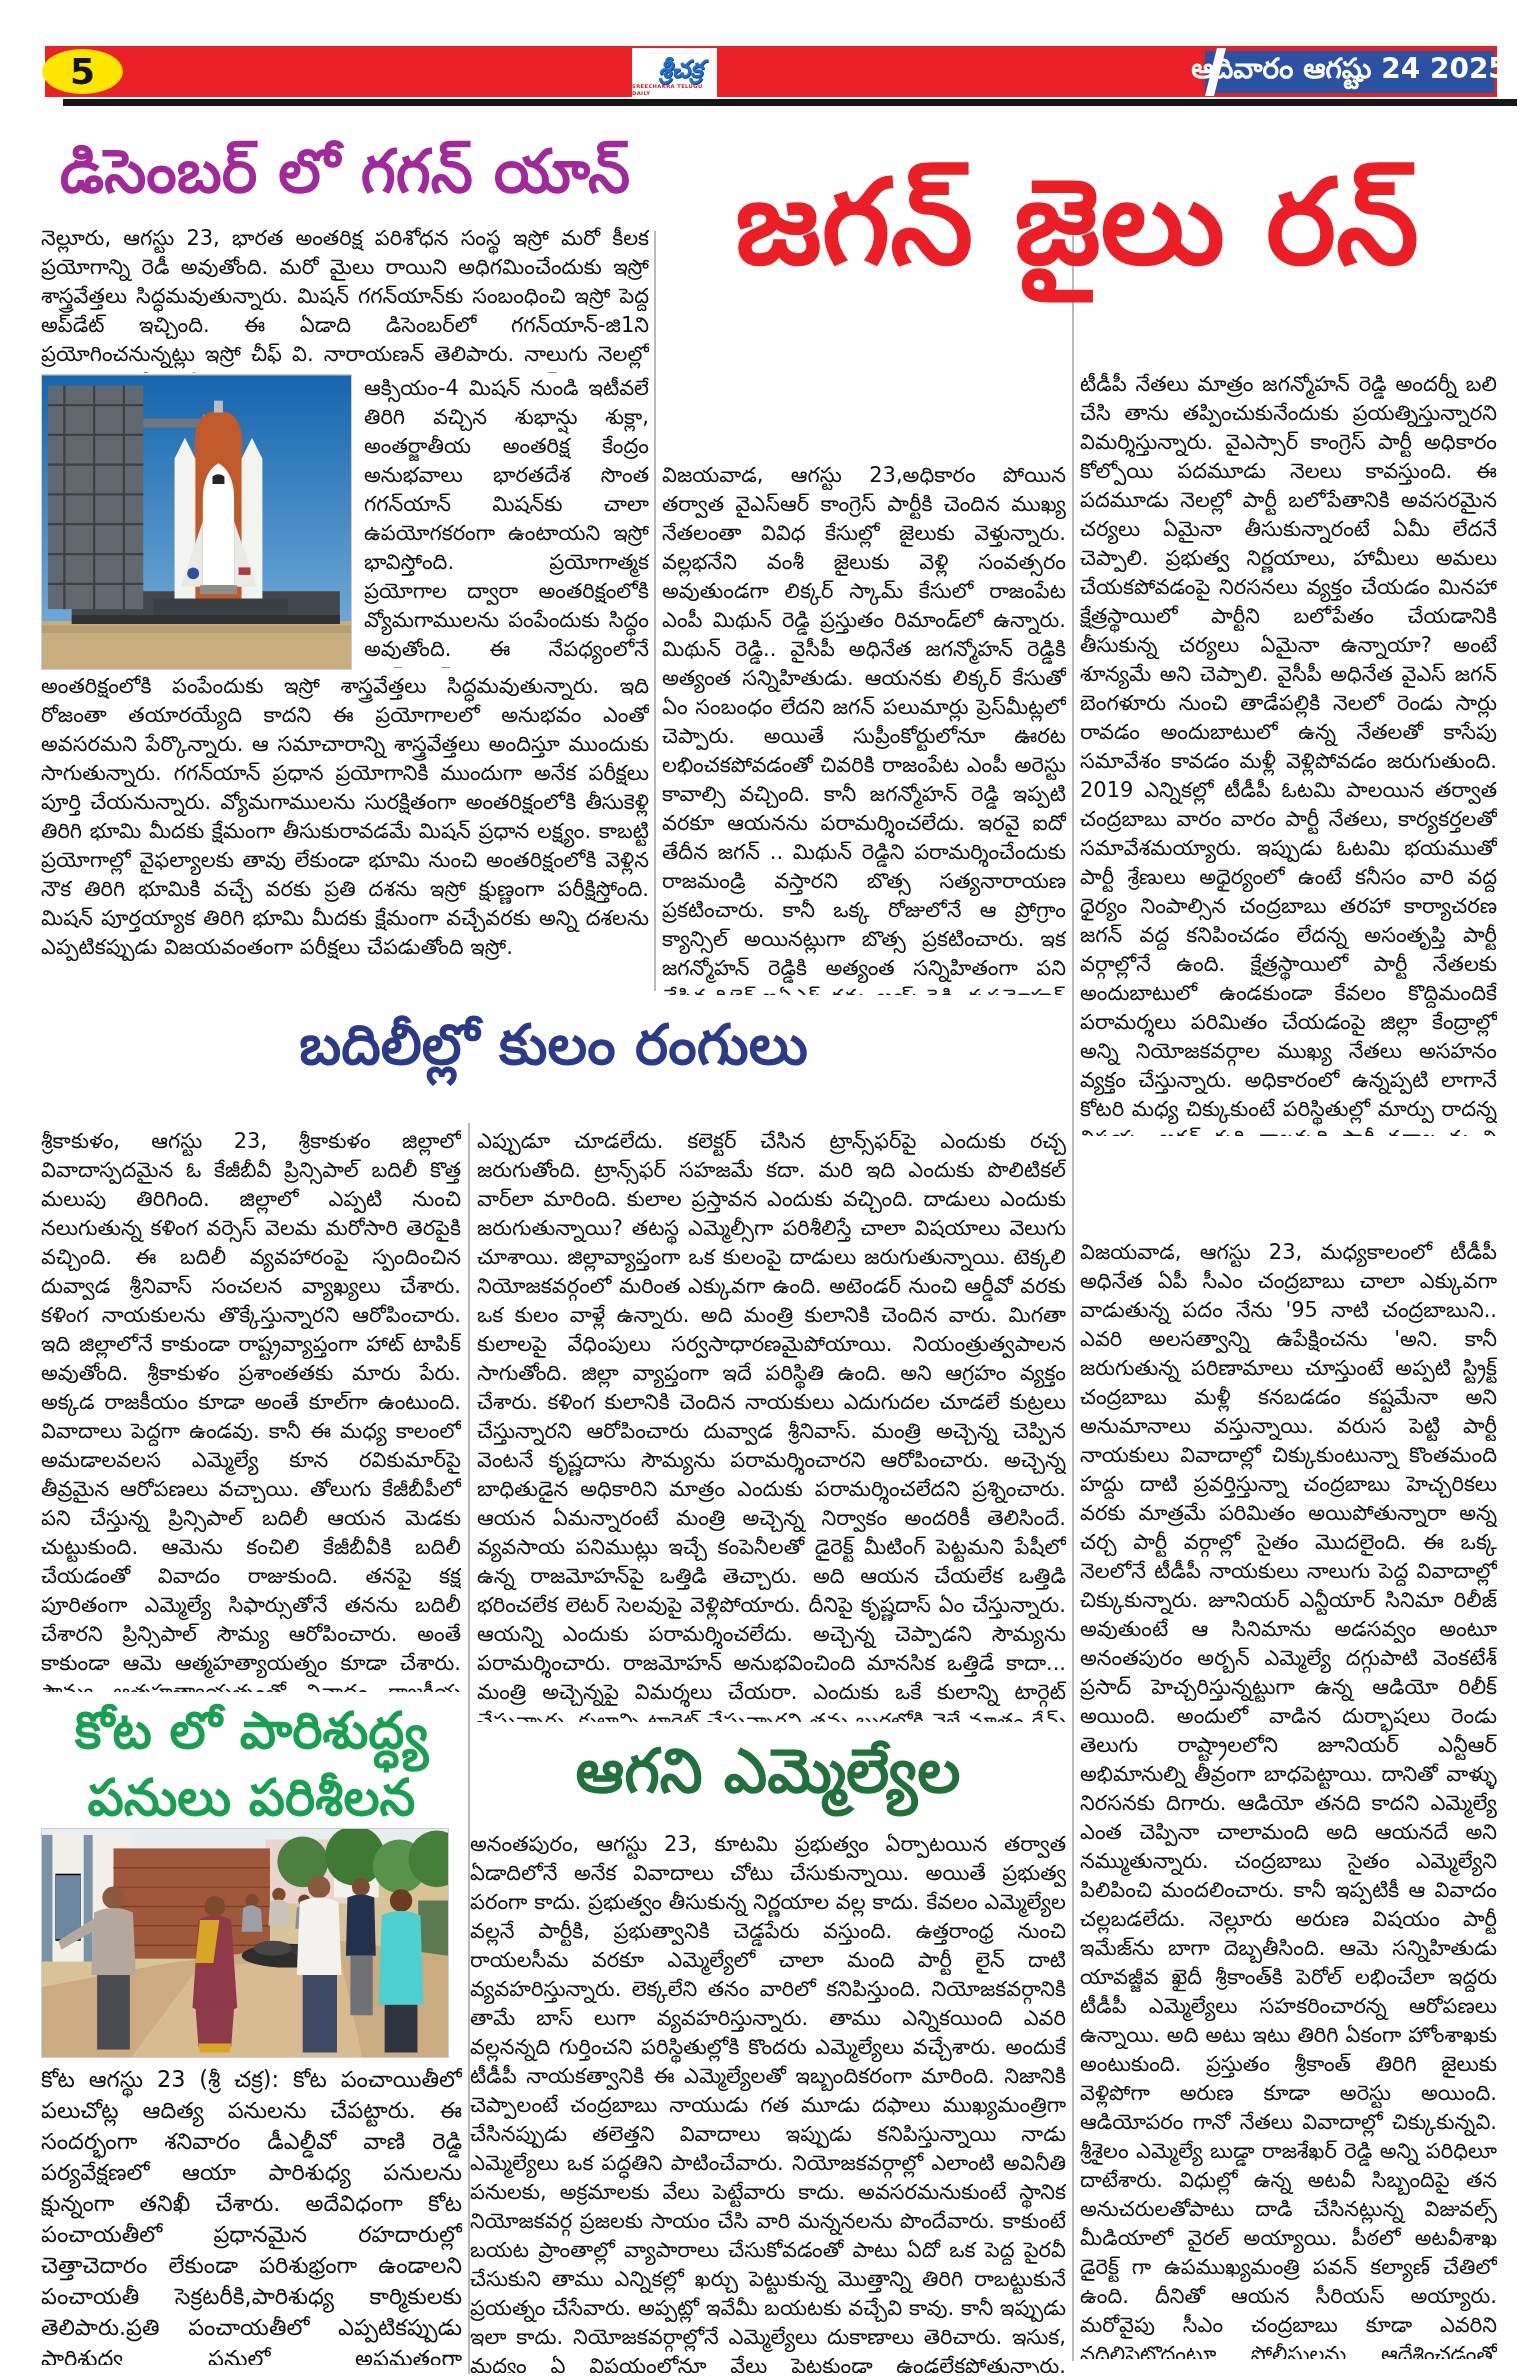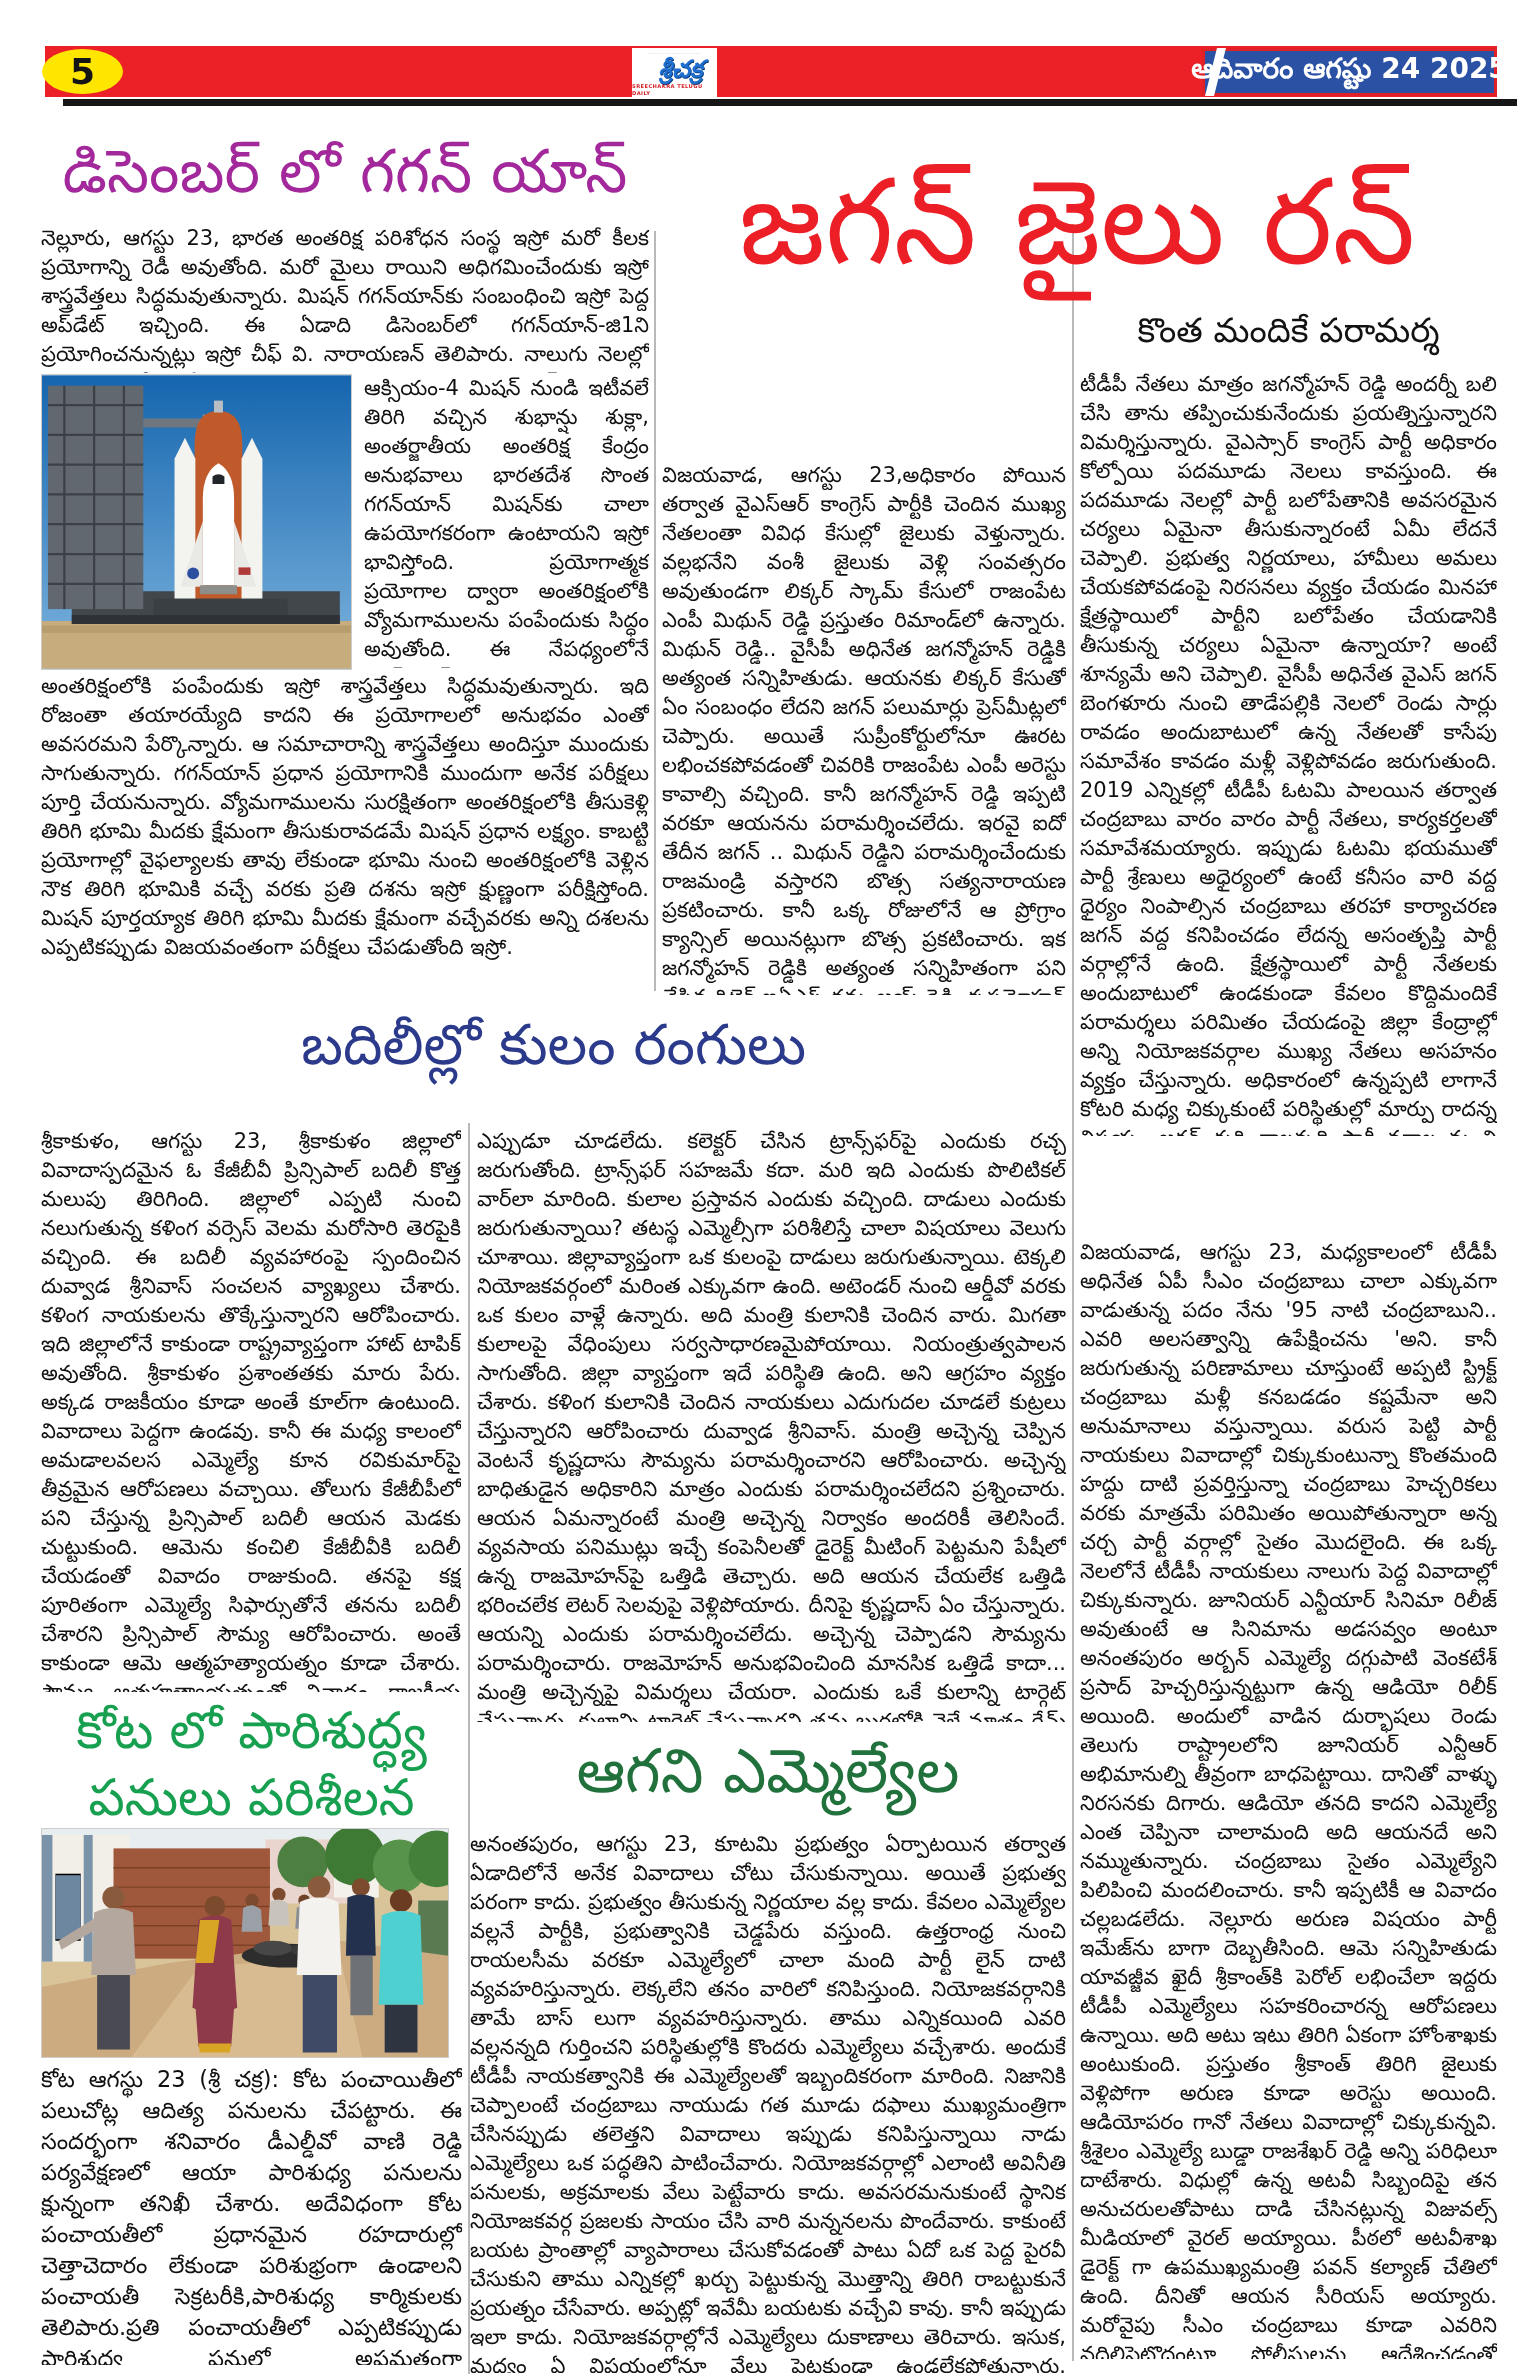--- a/index.html
+++ b/index.html
@@ -16,21 +16,21 @@
   .logo-te{font-size:24px;font-weight:bold;font-style:italic;color:#1f6fd0;line-height:27px;
            text-shadow:0.7px 0.7px 0 #0b3c7a;margin-left:12px;}
   .logo-tag{font-size:5.2px;font-weight:bold;color:#d41f26;line-height:6.7px;letter-spacing:0.4px;}
   .date-box{position:absolute;left:1202px;top:48px;width:289px;height:42px;background:#2b51a5;
             border:3px solid #e02227;display:flex;align-items:center;justify-content:center;}
   .date-stripe{position:absolute;left:6px;top:-3px;width:9px;height:48px;background:#ffffff;
                transform:skewX(-14deg);}
   .date-text{color:#ffffff;font-size:28px;font-weight:bold;white-space:nowrap;}
   .black-rule{position:absolute;left:63px;top:99px;width:1454px;height:6.7px;background:#161616;}
   
-  .headline{position:absolute;font-weight:normal;text-align:center;overflow:hidden;
+  .headline{position:absolute;font-weight:bold;text-align:center;overflow:hidden;
             font-family:"DejaVu Sans",sans-serif;}
   #h-gagan{left:41px;top:118px;width:608px;height:106px;font-size:60px;line-height:106px;color:#a2289b;}
   #h-jagan{left:656px;top:110px;width:842px;height:231px;font-size:118px;line-height:224px;color:#ec1f26;}
   #h-paramarsha{left:1080px;top:303px;width:417px;height:58px;font-size:34px;line-height:54px;color:#121212;}
   #h-badili{left:41px;top:981px;width:1025px;height:130px;font-size:56px;line-height:127px;color:#2c3a8c;}
   #h-hech{left:1080px;top:1145px;width:417px;height:81px;font-size:49px;line-height:78px;color:#a8262b;}
   #h-kota{left:41px;top:1697px;width:421px;height:134px;font-size:51px;line-height:67px;color:#17a050;}
   #h-agani{left:470px;top:1727px;width:596px;height:91px;font-size:61px;line-height:88px;color:#20713b;}
   
   .body-text{position:absolute;font-size:21px;line-height:29px;text-align:justify;
@@ -128,21 +128,20 @@
       <rect x="212" y="282" width="50" height="12" fill="#8e8e8a"></rect>
       <rect x="150" y="300" width="180" height="22" fill="#3a3f44"></rect>
     </svg>
   </div>
   <div class="body-text" id="a1-wrap">ఆక్సియం-4 మిషన్ నుండి ఇటీవలే తిరిగి వచ్చిన శుభాన్షు శుక్లా, అంతర్జాతీయ అంతరిక్ష కేంద్రం అనుభవాలు భారతదేశ సొంత గగన్‌యాన్ మిషన్‌కు చాలా ఉపయోగకరంగా ఉంటాయని ఇస్రో భావిస్తోంది. ప్రయోగాత్మక ప్రయోగాల ద్వారా అంతరిక్షంలోకి వ్యోమగాములను పంపేందుకు సిద్ధం అవుతోంది. ఈ నేపధ్యంలోనే గగన్‌యాన్ ఉ1 ప్రయోగాన్ని 2025 చివరి మాసంలో శ్రీహరికోట అంతరిక్ష కేంద్రం నుండి ఉ1 రాకెట్ ప్రయోగాన్ని నిర్వహించనున్నారు. అదేవిధంగా ఈ గగన్ యాన్ రాకెట్ ప్రయోగానికి సంబంధించి గగన్‌యాన్ ఉ1, గగన్‌యాన్ ఉ2, గగన్‌యాన్ ఉ3 రాకెట్ ప్రయోగాలను కూడా 2026లో చేపట్టేందుకు ఇస్రో ఒక ప్రణాళికను సిద్ధం చేస్తోంది. అలాగే 2027వ సంవత్సరంలో గగన్‌యాన్ రాకెట్ ద్వారా తొలి భారతీయుడిని అంతరిక్షంలోకి పంపించేందుకు సిద్ధమవుతున్నారు.</div>
   <div class="body-text" id="a1-rest">అంతరిక్షంలోకి పంపేందుకు ఇస్రో శాస్త్రవేత్తలు సిద్ధమవుతున్నారు. ఇది రోజంతా తయారయ్యేది కాదని ఈ ప్రయోగాలలో అనుభవం ఎంతో అవసరమని పేర్కొన్నారు. ఆ సమాచారాన్ని శాస్త్రవేత్తలు అందిస్తూ ముందుకు సాగుతున్నారు. గగన్‌యాన్ ప్రధాన ప్రయోగానికి ముందుగా అనేక పరీక్షలు పూర్తి చేయనున్నారు. వ్యోమగాములను సురక్షితంగా అంతరిక్షంలోకి తీసుకెళ్లి తిరిగి భూమి మీదకు క్షేమంగా తీసుకురావడమే మిషన్ ప్రధాన లక్ష్యం. కాబట్టి ప్రయోగాల్లో వైఫల్యాలకు తావు లేకుండా భూమి నుంచి అంతరిక్షంలోకి వెళ్లిన నౌక తిరిగి భూమికి వచ్చే వరకు ప్రతి దశను ఇస్రో క్షుణ్ణంగా పరీక్షిస్తోంది. మిషన్ పూర్తయ్యాక తిరిగి భూమి మీదకు క్షేమంగా వచ్చేవరకు అన్ని దశలను ఎప్పటికప్పుడు విజయవంతంగా పరీక్షలు చేపడుతోంది ఇస్రో.</div>
 
   <div class="headline" id="h-jagan">జగన్ జైలు రన్</div>
   <div class="body-text" id="a2-body">విజయవాడ, ఆగస్టు 23,అధికారం పోయిన తర్వాత వైఎస్ఆర్ కాంగ్రెస్ పార్టీకి చెందిన ముఖ్య నేతలంతా వివిధ కేసుల్లో జైలుకు వెళ్తున్నారు. వల్లభనేని వంశీ జైలుకు వెళ్లి సంవత్సరం అవుతుండగా లిక్కర్ స్కామ్ కేసులో రాజంపేట ఎంపీ మిథున్ రెడ్డి ప్రస్తుతం రిమాండ్‌లో ఉన్నారు. మిథున్ రెడ్డి.. వైసీపీ అధినేత జగన్మోహన్ రెడ్డికి అత్యంత సన్నిహితుడు. ఆయనకు లిక్కర్ కేసుతో ఏం సంబంధం లేదని జగన్ పలుమార్లు ప్రెస్‌మీట్లలో చెప్పారు. అయితే సుప్రీంకోర్టులోనూ ఊరట లభించకపోవడంతో చివరికి రాజంపేట ఎంపీ అరెస్టు కావాల్సి వచ్చింది. కానీ జగన్మోహన్ రెడ్డి ఇప్పటి వరకూ ఆయనను పరామర్శించలేదు. ఇరవై ఐదో తేదీన జగన్ .. మిథున్ రెడ్డిని పరామర్శించేందుకు రాజమండ్రి వస్తారని బొత్స సత్యనారాయణ ప్రకటించారు. కానీ ఒక్క రోజులోనే ఆ ప్రోగ్రాం క్యాన్సిల్ అయినట్లుగా బొత్స ప్రకటించారు. ఇక జగన్మోహన్ రెడ్డికి అత్యంత సన్నిహితంగా పని చేసిన రిటైర్డ్ ఐఏఎస్ ధనుంజయ్ రెడ్డి, కృష్ణమోహన్ రెడ్డిలను కూడా జగన్ పరామర్శించలేదు. వీరితో పాటు విజయసాయి రెడ్డి కూడా జగన్‌కు సన్నిహితులే. వీరిని కూడా ఎందుకు పట్టించుకోలేదన్న ప్రశ్నలు వస్తున్నాయి. లిక్కర్ స్కామ్‌లో అరెస్ట్ అయిన నేతలను జైలుకు వెళ్లి పరామర్శిస్తే న్యాయపరమైన చిక్కులు వస్తాయన్న సూచనల మేరకే జగన్.. తనకు అత్యంత ఆత్మీయులు అయినప్పటికీ లిక్కర్ కేసు నిందితుల్ని జైలుకు వెళ్లి పరామర్శించడం లేదని చెబుతున్నారు. అయితే</div>
 
-  <div class="headline" id="h-paramarsha">కొంత మందికే పరామర్శ</div>
   <div class="body-text" id="a3-body">టీడీపీ నేతలు మాత్రం జగన్మోహన్ రెడ్డి అందర్నీ బలి చేసి తాను తప్పించుకునేందుకు ప్రయత్నిస్తున్నారని విమర్శిస్తున్నారు. వైఎస్సార్ కాంగ్రెస్ పార్టీ అధికారం కోల్పోయి పదమూడు నెలలు కావస్తుంది. ఈ పదమూడు నెలల్లో పార్టీ బలోపేతానికి అవసరమైన చర్యలు ఏమైనా తీసుకున్నారంటే ఏమీ లేదనే చెప్పాలి. ప్రభుత్వ నిర్ణయాలు, హామీలు అమలు చేయకపోవడంపై నిరసనలు వ్యక్తం చేయడం మినహా క్షేత్రస్థాయిలో పార్టీని బలోపేతం చేయడానికి తీసుకున్న చర్యలు ఏమైనా ఉన్నాయా? అంటే శూన్యమే అని చెప్పాలి. వైసీపీ అధినేత వైఎస్ జగన్ బెంగళూరు నుంచి తాడేపల్లికి నెలలో రెండు సార్లు రావడం అందుబాటులో ఉన్న నేతలతో కాసేపు సమావేశం కావడం మళ్లీ వెళ్లిపోవడం జరుగుతుంది. 2019 ఎన్నికల్లో టీడీపీ ఓటమి పాలయిన తర్వాత చంద్రబాబు వారం వారం పార్టీ నేతలు, కార్యకర్తలతో సమావేశమయ్యారు. ఇప్పుడు ఓటమి భయముతో పార్టీ శ్రేణులు అధైర్యంలో ఉంటే కనీసం వారి వద్ద ధైర్యం నింపాల్సిన చంద్రబాబు తరహా కార్యాచరణ జగన్ వద్ద కనిపించడం లేదన్న అసంతృప్తి పార్టీ వర్గాల్లోనే ఉంది. క్షేత్రస్థాయిలో పార్టీ నేతలకు అందుబాటులో ఉండకుండా కేవలం కొద్దిమందికే పరామర్శలు పరిమితం చేయడంపై జిల్లా కేంద్రాల్లో అన్ని నియోజకవర్గాల ముఖ్య నేతలు అసహనం వ్యక్తం చేస్తున్నారు. అధికారంలో ఉన్నప్పటి లాగానే కోటరి మధ్య చిక్కుకుంటే పరిస్థితుల్లో మార్పు రాదన్న విషయం జగన్ గుర్తించాలన్నది పార్టీ వర్గాల నుంచి వినిపిస్తున్న టాక్. మరి నేను ఉన్నాను.. నేను విన్నానంటూ జనం మధ్య నాడు వెళ్లినట్లే ఇప్పుడు క్యాడర్ మధ్యకు వైసీపీ చీఫ్ వెళ్లాల్సి ఉంది.</div>
 
   <div class="headline" id="h-badili">బదిలీల్లో కులం రంగులు</div>
   <div class="body-text" id="a4-col1">శ్రీకాకుళం, ఆగస్టు 23, శ్రీకాకుళం జిల్లాలో వివాదాస్పదమైన ఓ కేజీబీవీ ప్రిన్సిపాల్ బదిలీ కొత్త మలుపు తిరిగింది. జిల్లాలో ఎప్పటి నుంచి నలుగుతున్న కళింగ వర్సెస్ వెలమ మరోసారి తెరపైకి వచ్చింది. ఈ బదిలీ వ్యవహారంపై స్పందించిన దువ్వాడ శ్రీనివాస్ సంచలన వ్యాఖ్యలు చేశారు. కళింగ నాయకులను తొక్కేస్తున్నారని ఆరోపించారు. ఇది జిల్లాలోనే కాకుండా రాష్ట్రవ్యాప్తంగా హాట్ టాపిక్ అవుతోంది. శ్రీకాకుళం ప్రశాంతతకు మారు పేరు. అక్కడ రాజకీయం కూడా అంతే కూల్‌గా ఉంటుంది. వివాదాలు పెద్దగా ఉండవు. కానీ ఈ మధ్య కాలంలో అమడాలవలస ఎమ్మెల్యే కూన రవికుమార్‌పై తీవ్రమైన ఆరోపణలు వచ్చాయి. తోలుగు కేజీబీపీలో పని చేస్తున్న ప్రిన్సిపాల్ బదిలీ ఆయన మెడకు చుట్టుకుంది. ఆమెను కంచిలి కేజీబీవీకి బదిలీ చేయడంతో వివాదం రాజుకుంది. తనపై కక్ష పూరితంగా ఎమ్మెల్యే సిఫార్సుతోనే తనను బదిలీ చేశారని ప్రిన్సిపాల్ సౌమ్య ఆరోపించారు. అంతే కాకుండా ఆమె ఆత్మహత్యాయత్నం కూడా చేశారు. సౌమ్య ఆత్మహత్యాయత్నంతో వివాదం రాజకీయ రంగు పులుముకుంది. వైసీపీ దీన్ని తమకు అనుకూలంగా మార్చుకొని కూన రవికుమార్‌ను టార్గెట్ చేసింది. అధికారంలో ఉన్నామనే అహంకారంతో విచ్చలవిడిగా ఉద్యోగులపై కక్షసాధ్ధం పులకు దిగుతున్నారని వైసీపీ అనుకూల మీడియా స్టోరీలు ప్రచురించింది. ఇప్పటి వరకు రాజకీయాల్లో యాక్టివ్‌గా లేని ధర్మాన కృష్ణదాసు సౌమ్యను పరామర్శించారు. కట్ చేస్తే సీన్‌లోకి వైసీపీ బహిష్కృత నేత ఎమ్మెల్సీ దువ్వాడ శ్రీనివాస్ వచ్చారు. కూన రవికుమార్‌కు ఆయన మద్దతు ప్రకటించారు. ప్రభుత్వ ఉద్యోగులకు బదిలీలు సర్వసాధారణమని అలాంటి బదిలీల్లో వెళ్లేందుకు సిద్ధంగా ఉండే ఎవరైనా ఉద్యోగాల్లో చేరుతారని చెప్పుకొచ్చారు. కానీ సౌమ్య విషయంలో రాద్ధాంతం వెనుక రాజకీయ కుట్ర దాగి ఉందని చెప్పుకొచ్చారు. అటు కింజరాపు, ఇటు ధర్మాన ఫ్యామిలీపై దువ్వాడ శ్రీనివాస్ తీవ్రమైన వ్యాఖ్యలు చేశారు. జిల్లాలో వారం రోజులుగా ఒక ట్రాన్స్‌ఫర్ చర్చనీయాంశంగా మారింది. ఒక ట్రాన్స్‌ఫర్ కోసం ఇంత రచ్చ జరగడం</div>
   <div class="body-text" id="a4-col2">ఎప్పుడూ చూడలేదు. కలెక్టర్ చేసిన ట్రాన్స్‌ఫర్‌పై ఎందుకు రచ్చ జరుగుతోంది. ట్రాన్స్‌ఫర్ సహజమే కదా. మరి ఇది ఎందుకు పొలిటికల్ వార్‌లా మారింది. కులాల ప్రస్తావన ఎందుకు వచ్చింది. దాడులు ఎందుకు జరుగుతున్నాయి? తటస్థ ఎమ్మెల్సీగా పరిశీలిస్తే చాలా విషయాలు వెలుగు చూశాయి. జిల్లావ్యాప్తంగా ఒక కులంపై దాడులు జరుగుతున్నాయి. టెక్కలి నియోజకవర్గంలో మరింత ఎక్కువగా ఉంది. అటెండర్ నుంచి ఆర్డీవో వరకు ఒక కులం వాళ్లే ఉన్నారు. అది మంత్రి కులానికి చెందిన వారు. మిగతా కులాలపై వేధింపులు సర్వసాధారణమైపోయాయి. నియంత్రుత్వపాలన సాగుతోంది. జిల్లా వ్యాప్తంగా ఇదే పరిస్థితి ఉంది. అని ఆగ్రహం వ్యక్తం చేశారు. కళింగ కులానికి చెందిన నాయకులు ఎదుగుదల చూడలే కుట్రలు చేస్తున్నారని ఆరోపించారు దువ్వాడ శ్రీనివాస్. మంత్రి అచ్చెన్న చెప్పిన వెంటనే కృష్ణదాసు సౌమ్యను పరామర్శించారని ఆరోపించారు. అచ్చెన్న బాధితుడైన అధికారిని మాత్రం ఎందుకు పరామర్శించలేదని ప్రశ్నించారు. ఆయన ఏమన్నారంటే మంత్రి అచ్చెన్న నిర్వాకం అందరికీ తెలిసిందే. వ్యవసాయ పనిముట్లు ఇచ్చే కంపెనీలతో డైరెక్ట్ మీటింగ్ పెట్టమని పేషీలో ఉన్న రాజమోహన్‌పై ఒత్తిడి తెచ్చారు. అది ఆయన చేయలేక ఒత్తిడి భరించలేక లెటర్ సెలవుపై వెళ్లిపోయారు. దీనిపై కృష్ణదాస్ ఏం చేస్తున్నారు. ఆయన్ని ఎందుకు పరామర్శించలేదు. అచ్చెన్న చెప్పాడని సౌమ్యను పరామర్శించారు. రాజమోహన్ అనుభవించింది మానసిక ఒత్తిడే కాదా... మంత్రి అచ్చెన్నపై విమర్శలు చేయరా. ఎందుకు ఒకే కులాన్ని టార్గెట్ చేస్తున్నారు. కులాన్ని టార్గెట్ చేస్తున్నారని తమ బుర్రల్లోకి వెళ్తే మాత్రం గేమ్ స్టార్ట్ చేస్తామని ధర్మాన, అచ్చెన్నకు వార్నింగ్ ఇచ్చారు దువ్వాడ. ఎవడిపై రౌడీయిజం చేయాలని అనుకుంటున్నారు. అదే జరిగితే అది మా బుర్రల్లోకి ఎక్కింది అంటే మాత్రం కచ్చితంగా ధర్మాన ప్రసాదరావు, కృష్ణదాస్, అచ్చెన్నకు వార్నింగ్ ఇస్తున్నాను. మేం గేమ్ స్టార్ట్ చేస్తాం. మరో ఉద్యమం ప్రారంభమవుతుంది. జాతికి నష్టం జరుగుతుంటే కచ్చితంగా నేను నిలబడతాను. ఆ జాతితోపాటు మిగతా కులాలను అన్నింటినీ ఏకం చేస్తాం. ప్రాణత్యాగాలు చేయడాసైనా సిద్ధం. కొందరు చీడపురుగులను వాడుకొని కులంలో చిచ్చు రేపాలని చూస్తారు. వారిని కూడా టార్గెట్ చేస్తాం. కళింగ జాగృతి కోసం ముందడుగు వేస్తాం. కళింగ కులస్థుడిని కాబట్టే వైసీపీ నుంచి తనను సస్పెండ్ చేశారని ఆరోపించారు దువ్వాడ. తాను ఉన్నన్ని రోజులు వారికి ముసుగడ ఉండడనే ఈ చర్యకు పాల్పడ్డారని పేర్కొన్నారు. అయినా తాను వెనక్కి తగ్గబోనని అన్నారు. నేను కళింగ కులానికి చెందిన వాడినని సస్పెండ్ చేశారు. స్పీడ్‌గా ఉంటానని సస్పెండ్ చేశారు. నేను ఉంటే వారి ఉనికి ఉండదని సస్పెండ్ చేశారు. నన్ను ఎదుర్కొనే దమ్ము లేక సస్పెండ్ చేశారు. సస్పెండ్ చేస్తే హైదరాబాద్ వెళ్లి బట్టలు మడత పెట్టుకుంటానని అనుకున్నారు. కానీ రాజకీయాలలో మడతేయడానికి</div>
 
   <div class="body-text" id="a5-body">విజయవాడ, ఆగస్టు 23, మధ్యకాలంలో టీడీపీ అధినేత ఏపీ సీఎం చంద్రబాబు చాలా ఎక్కువగా వాడుతున్న పదం నేను '95 నాటి చంద్రబాబుని.. ఎవరి అలసత్వాన్ని ఉపేక్షించను 'అని. కానీ జరుగుతున్న పరిణామాలు చూస్తుంటే అప్పటి స్ట్రిక్ట్ చంద్రబాబు మళ్లీ కనబడడం కష్టమేనా అని అనుమానాలు వస్తున్నాయి. వరుస పెట్టి పార్టీ నాయకులు వివాదాల్లో చిక్కుకుంటున్నా కొంతమంది హద్దు దాటి ప్రవర్తిస్తున్నా చంద్రబాబు హెచ్చరికలు వరకు మాత్రమే పరిమితం అయిపోతున్నారా అన్న చర్చ పార్టీ వర్గాల్లో సైతం మొదలైంది. ఈ ఒక్క నెలలోనే టీడీపీ నాయకులు నాలుగు పెద్ద వివాదాల్లో చిక్కుకున్నారు. జూనియర్ ఎన్టీయార్ సినిమా రిలీజ్ అవుతుంటే ఆ సినిమాను అడసవ్వం అంటూ అనంతపురం అర్బన్ ఎమ్మెల్యే దగ్గుపాటి వెంకటేశ్ ప్రసాద్ హెచ్చరిస్తున్నట్టుగా ఉన్న ఆడియో రిలీక్ అయింది. అందులో వాడిన దుర్భాషలు రెండు తెలుగు రాష్ట్రాలలోని జూనియర్ ఎన్టీఆర్ అభిమానుల్ని తీవ్రంగా బాధపెట్టాయి. దానితో వాళ్ళు నిరసనకు దిగారు. ఆడియో తనది కాదని ఎమ్మెల్యే ఎంత చెప్పినా చాలామంది అది ఆయనదే అని నమ్ముతున్నారు. చంద్రబాబు సైతం ఎమ్మెల్యేని పిలిపించి మందలించారు. కానీ ఇప్పటికీ ఆ వివాదం చల్లబడలేదు. నెల్లూరు అరుణ విషయం పార్టీ ఇమేజ్‌ను బాగా దెబ్బతీసింది. ఆమె సన్నిహితుడు యావజ్జీవ ఖైదీ శ్రీకాంత్‌కి పెరోల్ లభించేలా ఇద్దరు టీడీపీ ఎమ్మెల్యేలు సహకరించారన్న ఆరోపణలు ఉన్నాయి. అది అటు ఇటు తిరిగి ఏకంగా హోంశాఖకు అంటుకుంది. ప్రస్తుతం శ్రీకాంత్ తిరిగి జైలుకు వెళ్లిపోగా అరుణ కూడా అరెస్టు అయింది. ఆడియోపరం గానో నేతలు వివాదాల్లో చిక్కుకున్నవి. శ్రీశైలం ఎమ్మెల్యే బుడ్డా రాజశేఖర్ రెడ్డి అన్ని పరిధిలూ దాటేశారు. విధుల్లో ఉన్న అటవీ సిబ్బందిపై తన అనుచరులతోపాటు దాడి చేసినట్లున్న విజువల్స్ మీడియాలో వైరల్ అయ్యాయి. పీఠలో అటవీశాఖ డైరెక్ట్ గా ఉపముఖ్యమంత్రి పవన్ కల్యాణ్ చేతిలో ఉంది. దీనితో ఆయన సీరియస్ అయ్యారు. మరోవైపు సీఎం చంద్రబాబు కూడా ఎవరిని వదిలిపెట్టొద్దంటూ పోలీసులను ఆదేశించడంతో ఎమ్మెల్యేపై కేసు నమోదైంది. ఈ నాలుగు వివాదాలు ఒక్క నెలలోనే బయటపడడం అనేది ఉత్తరాంధ్ర నుంచి రాయలసీమ వరకు ఉన్న అధికార పార్టీ ఎమ్మెల్యేలలో కొంతమంది ఎంత లెక్క చేయకుండా ప్రవర్తిస్తున్నారో అన్న నిజాన్ని బయటపెట్టింది. ఇలాంటి వివాదాలు వరుస పెట్టి బయటపడుతున్నా 'చంద్రబాబు మందలింపులు' 'నేతల్ని హెచ్చరించారు' ఇలాంటి హెడ్డింగ్స్‌కి వార్తలు పరిమితం అవుతున్నాయి తప్ప ఆయన తనదైన శైలిలో యాక్షన్ తీసుకున్న సూచనలు కనిపించడం లేదు. 2024లో గెలిచి పార్టీ అధికారంలోకి వచ్చిన కొత్తలో అసభ్యకరమైన వీడియోలో కనిపించినందుకు సత్యవేడు ఎమ్మెల్యే కోనేటి అదిమూలాన్ని వెంటనే పార్టీ నుంచి సస్పెండ్ చేశారు చంద్రబాబు. అలాంటి ఫైర్‌నే తెలుగు ప్రజలు చంద్రబాబు నుంచి ఎదురుచూసేది. నిజంగానే 1995-99 మధ్య చంద్రబాబు అంటే స్ట్రిక్ట్ పొలిటీషియన్, క్రమశిక్షణ కలిగిన అడ్మినిస్ట్రేటర్‌గా దేశవ్యాప్తంగా పేరు ఉండేది. ఆయన కూడా అది గమనించి 'తాను 95మోడల్ చంద్రబాబు 'గానే పని చేస్తానని పదేపదే చెబుతున్నారు. కానీ గ్రౌండ్ రియాల్టీ అలా కనిపించడం లేదన్న వాదన ఉంది. ఆయన మనసులో ఏముందో తెలియదు గానీ పార్టీ క్రమశిక్షణపరంగా సామాన్య తెలుగు ప్రజలు ఎదురుచూస్తున్న చంద్రబాబు పనితీరు ఇదైతే మాత్రం కాదు అని విశ్లేషణలు బలంగా వినిపిస్తున్నాయి.</div>
 
   <div class="headline" id="h-kota">
     <div>కోట లో పారిశుద్ధ్య</div>

